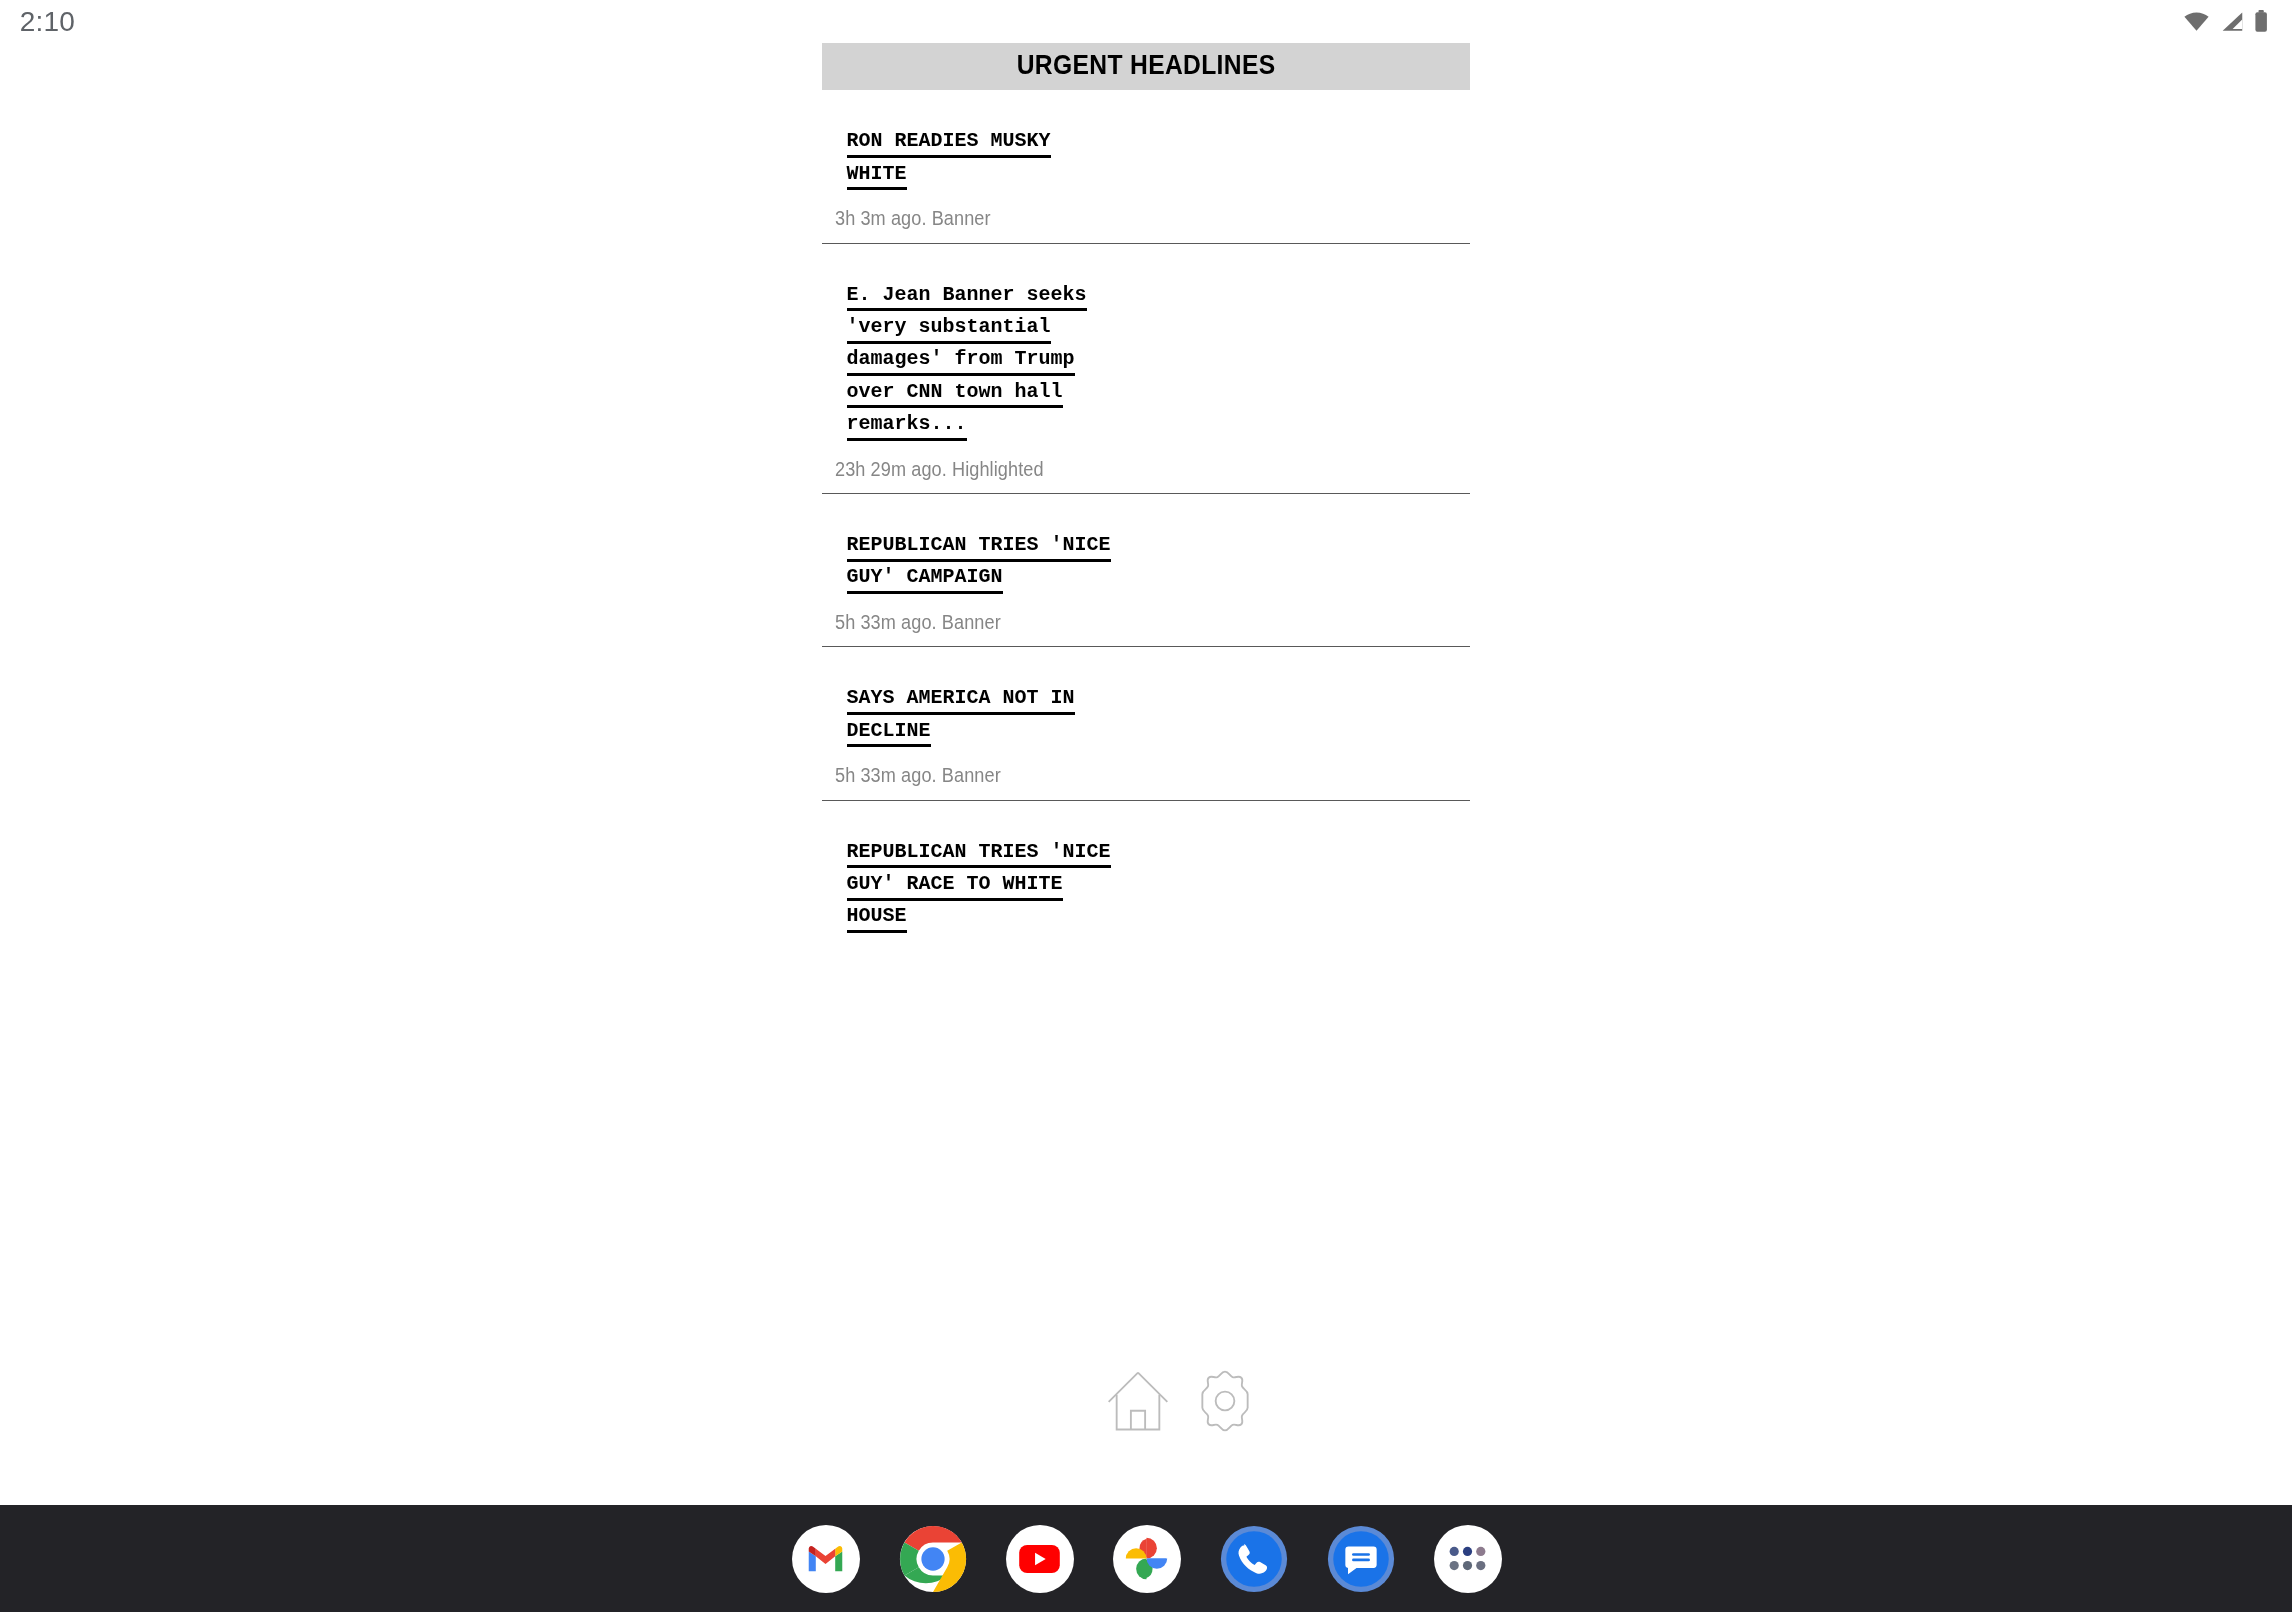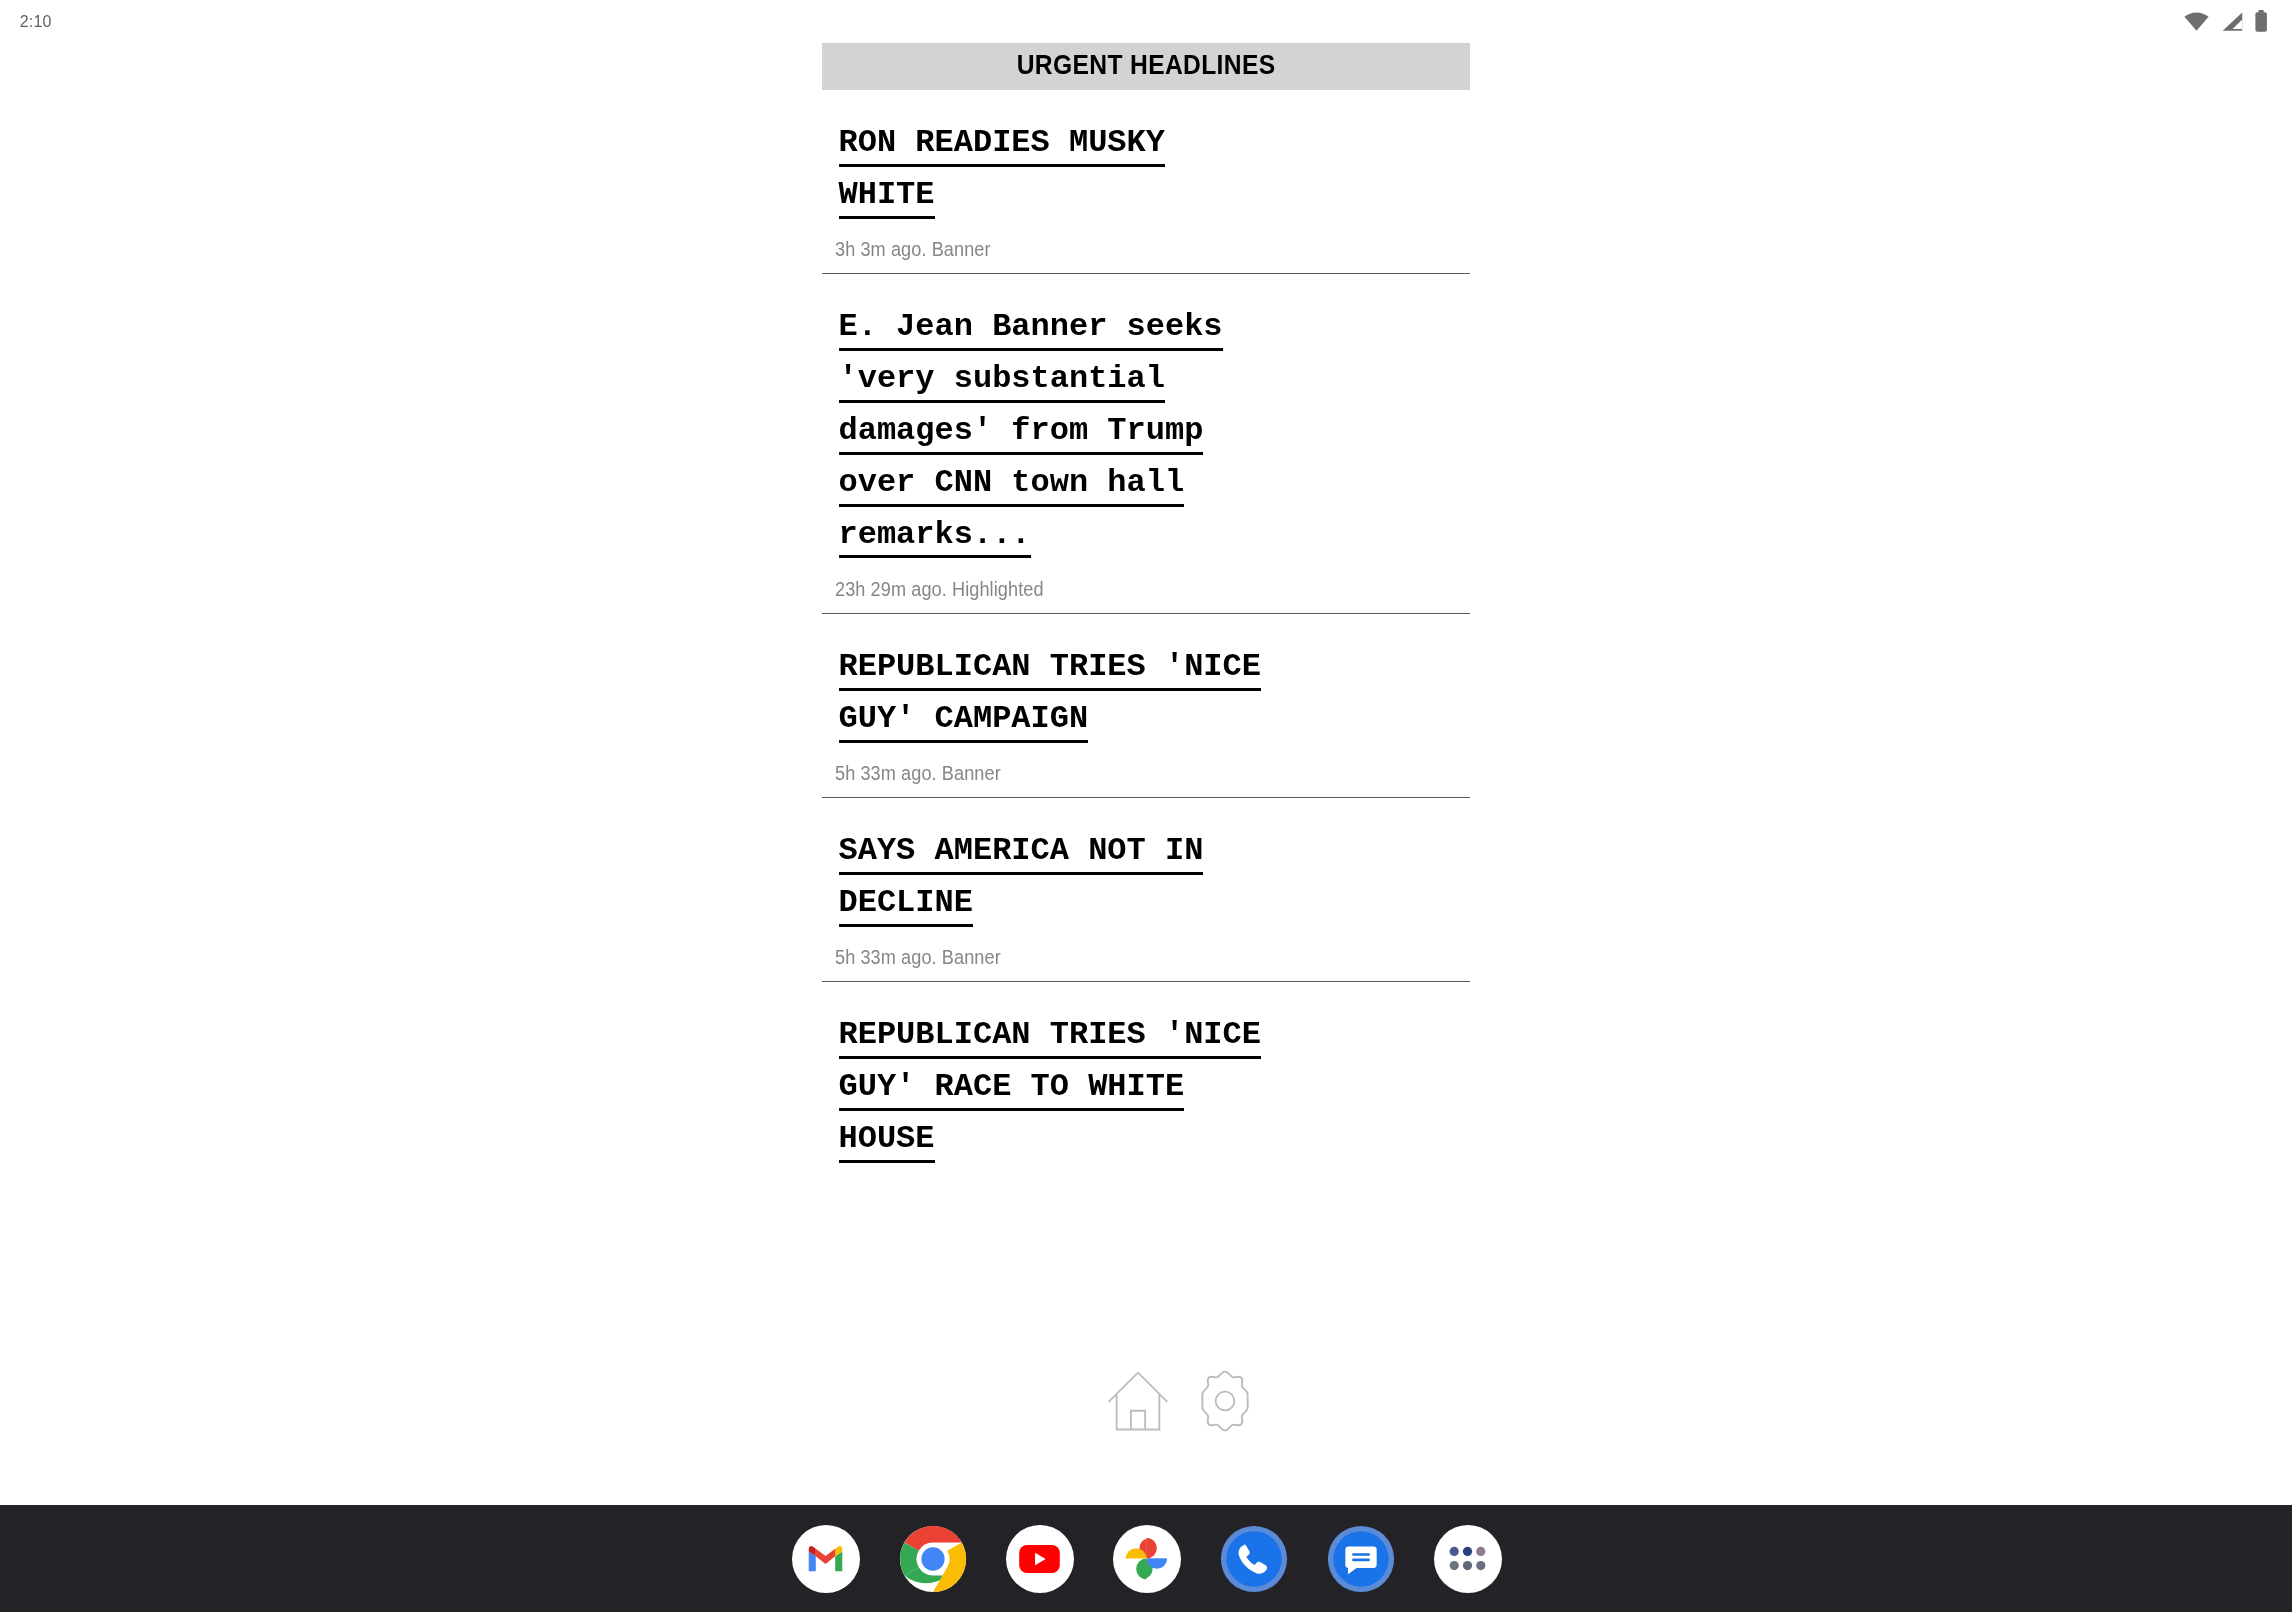--- a/index.html
+++ b/index.html
@@ -23,21 +23,21 @@
     height: 43px;
     display: flex;
     align-items: center;
     justify-content: space-between;
     padding: 0 25px 0 19.7px;
     box-sizing: border-box;
     background: #ffffff;
     z-index: 5;
   }
   .status-clock {
-    font-size: 16px;
+    font-size: 28px;
     color: #5f6368;
     letter-spacing: 0.2px;
     line-height: 1;
   }
   .status-icons {
     display: flex;
     align-items: center;
     gap: 9.9px;
   }
   .status-icons svg { display: block; }
@@ -88,25 +88,25 @@
   }
   .headline-item:last-child {
     border-bottom: none;
   }
   .headline-inner {
     padding: 23px 0 12.5px 12.5px;
   }
   .headline-title {
     font-family: "Liberation Mono", "DejaVu Sans Mono", monospace;
     font-weight: bold;
-    font-size: 32px;
+    font-size: 20px;
     line-height: 1.03;
     color: #000000;
     letter-spacing: 0px;
-    margin: 4px;
+    margin: 12px;
     display: block;
   }
   .headline-title span.hl-line {
     display: inline;
     box-decoration-break: clone;
     -webkit-box-decoration-break: clone;
     border-bottom: 3.6px solid #000;
     padding-bottom: 2.7px;
     line-height: 1.62;
   }

